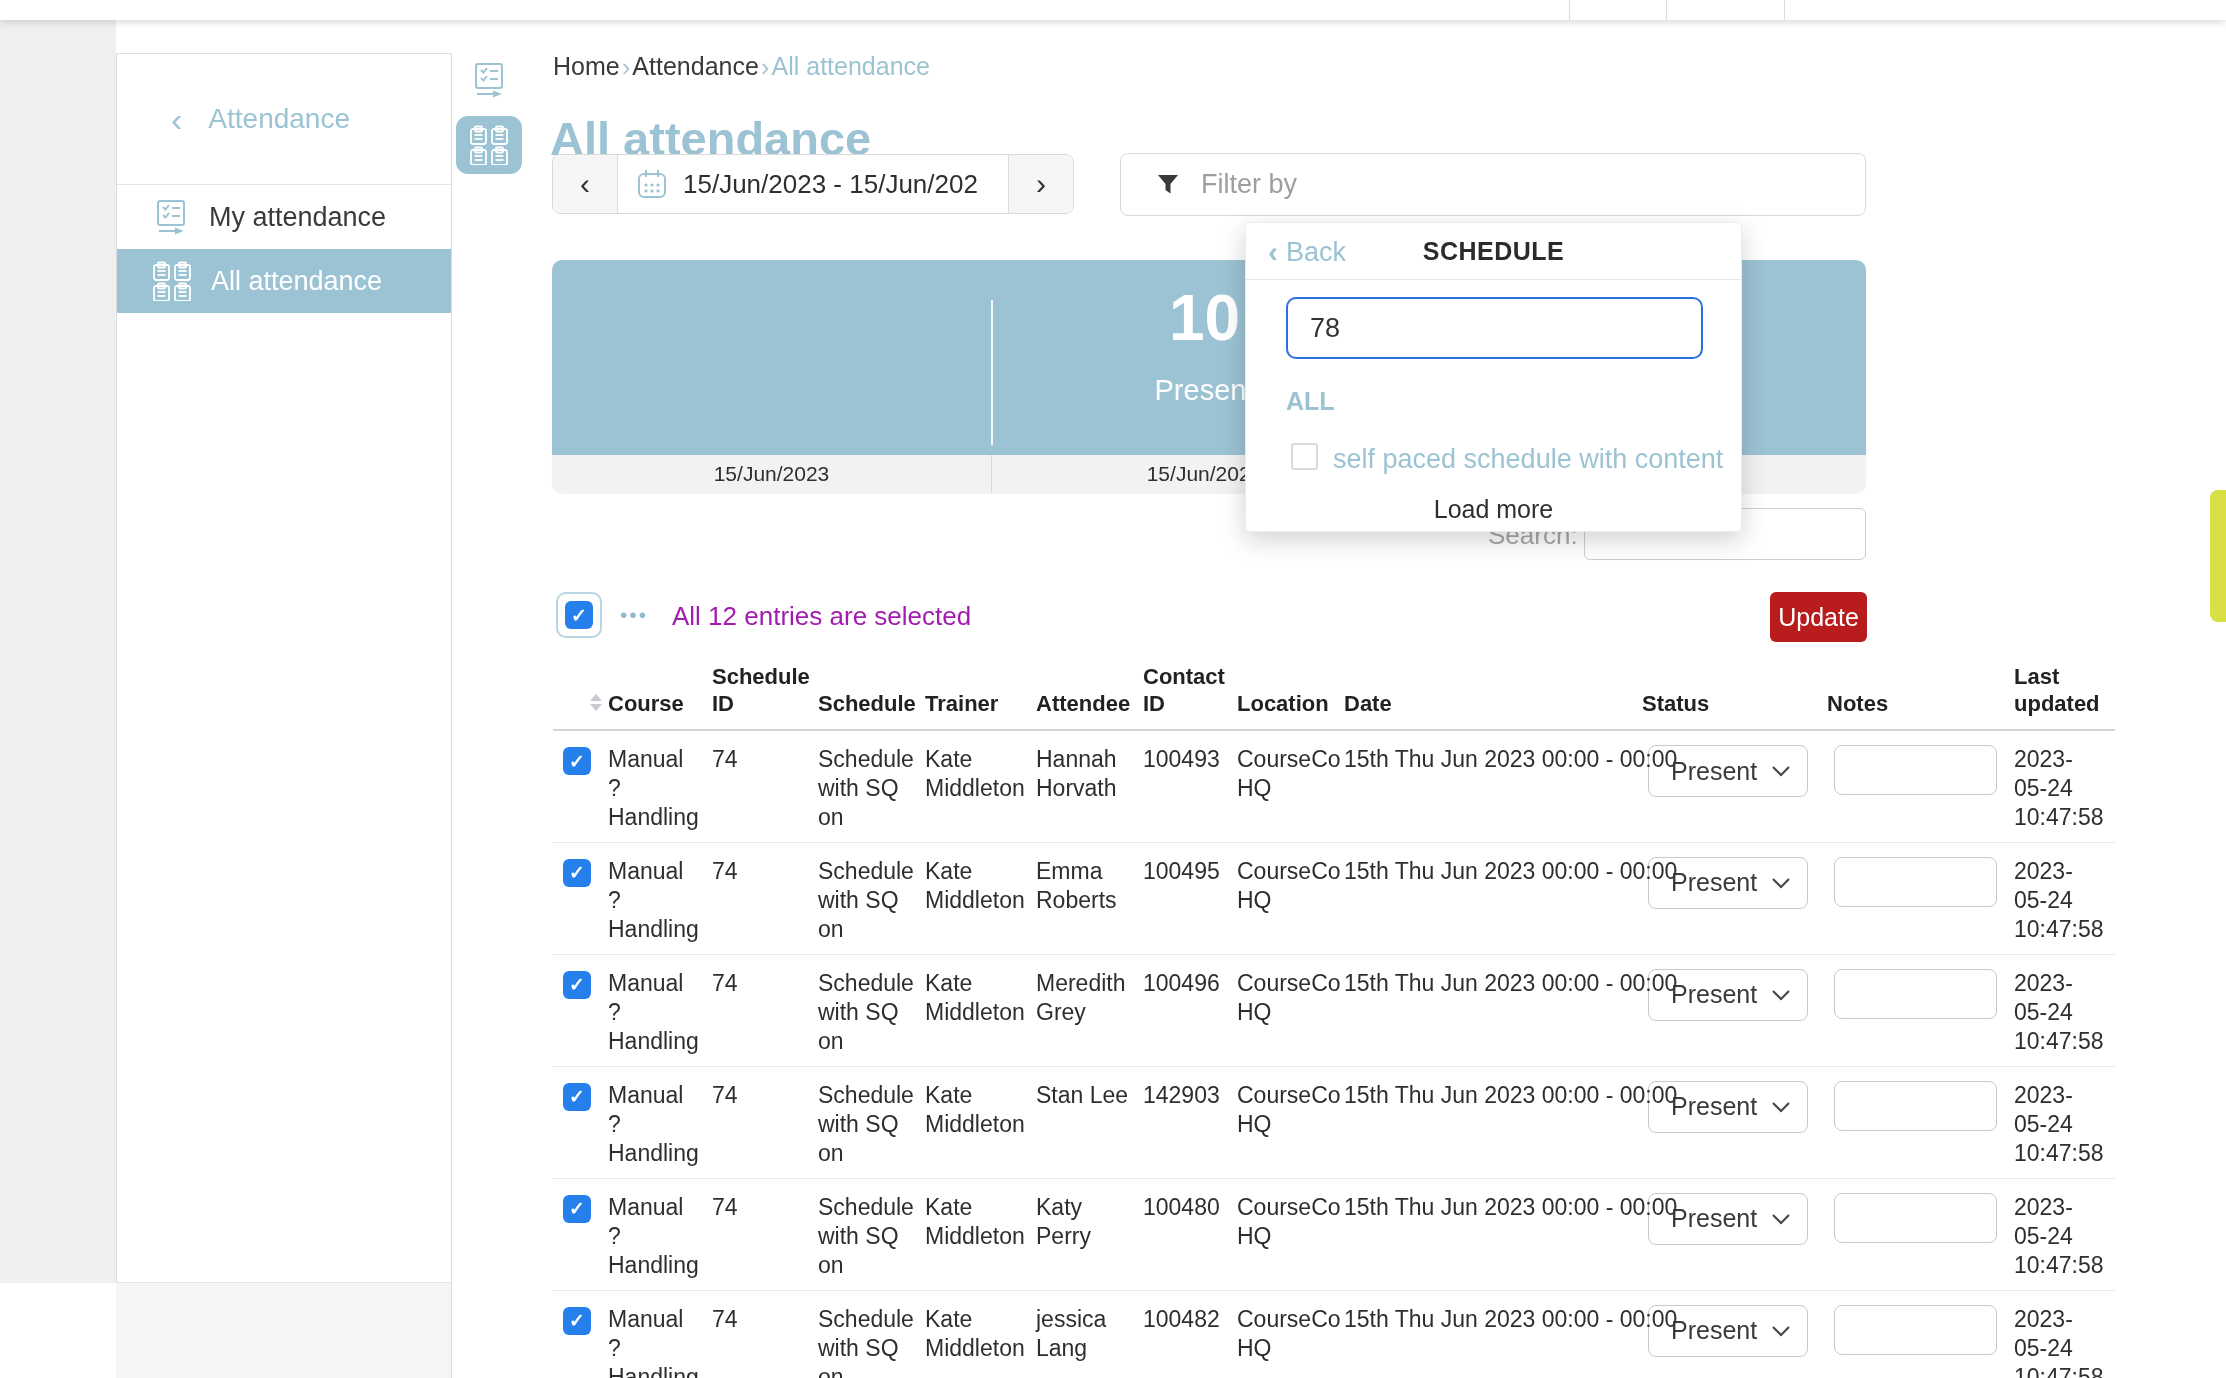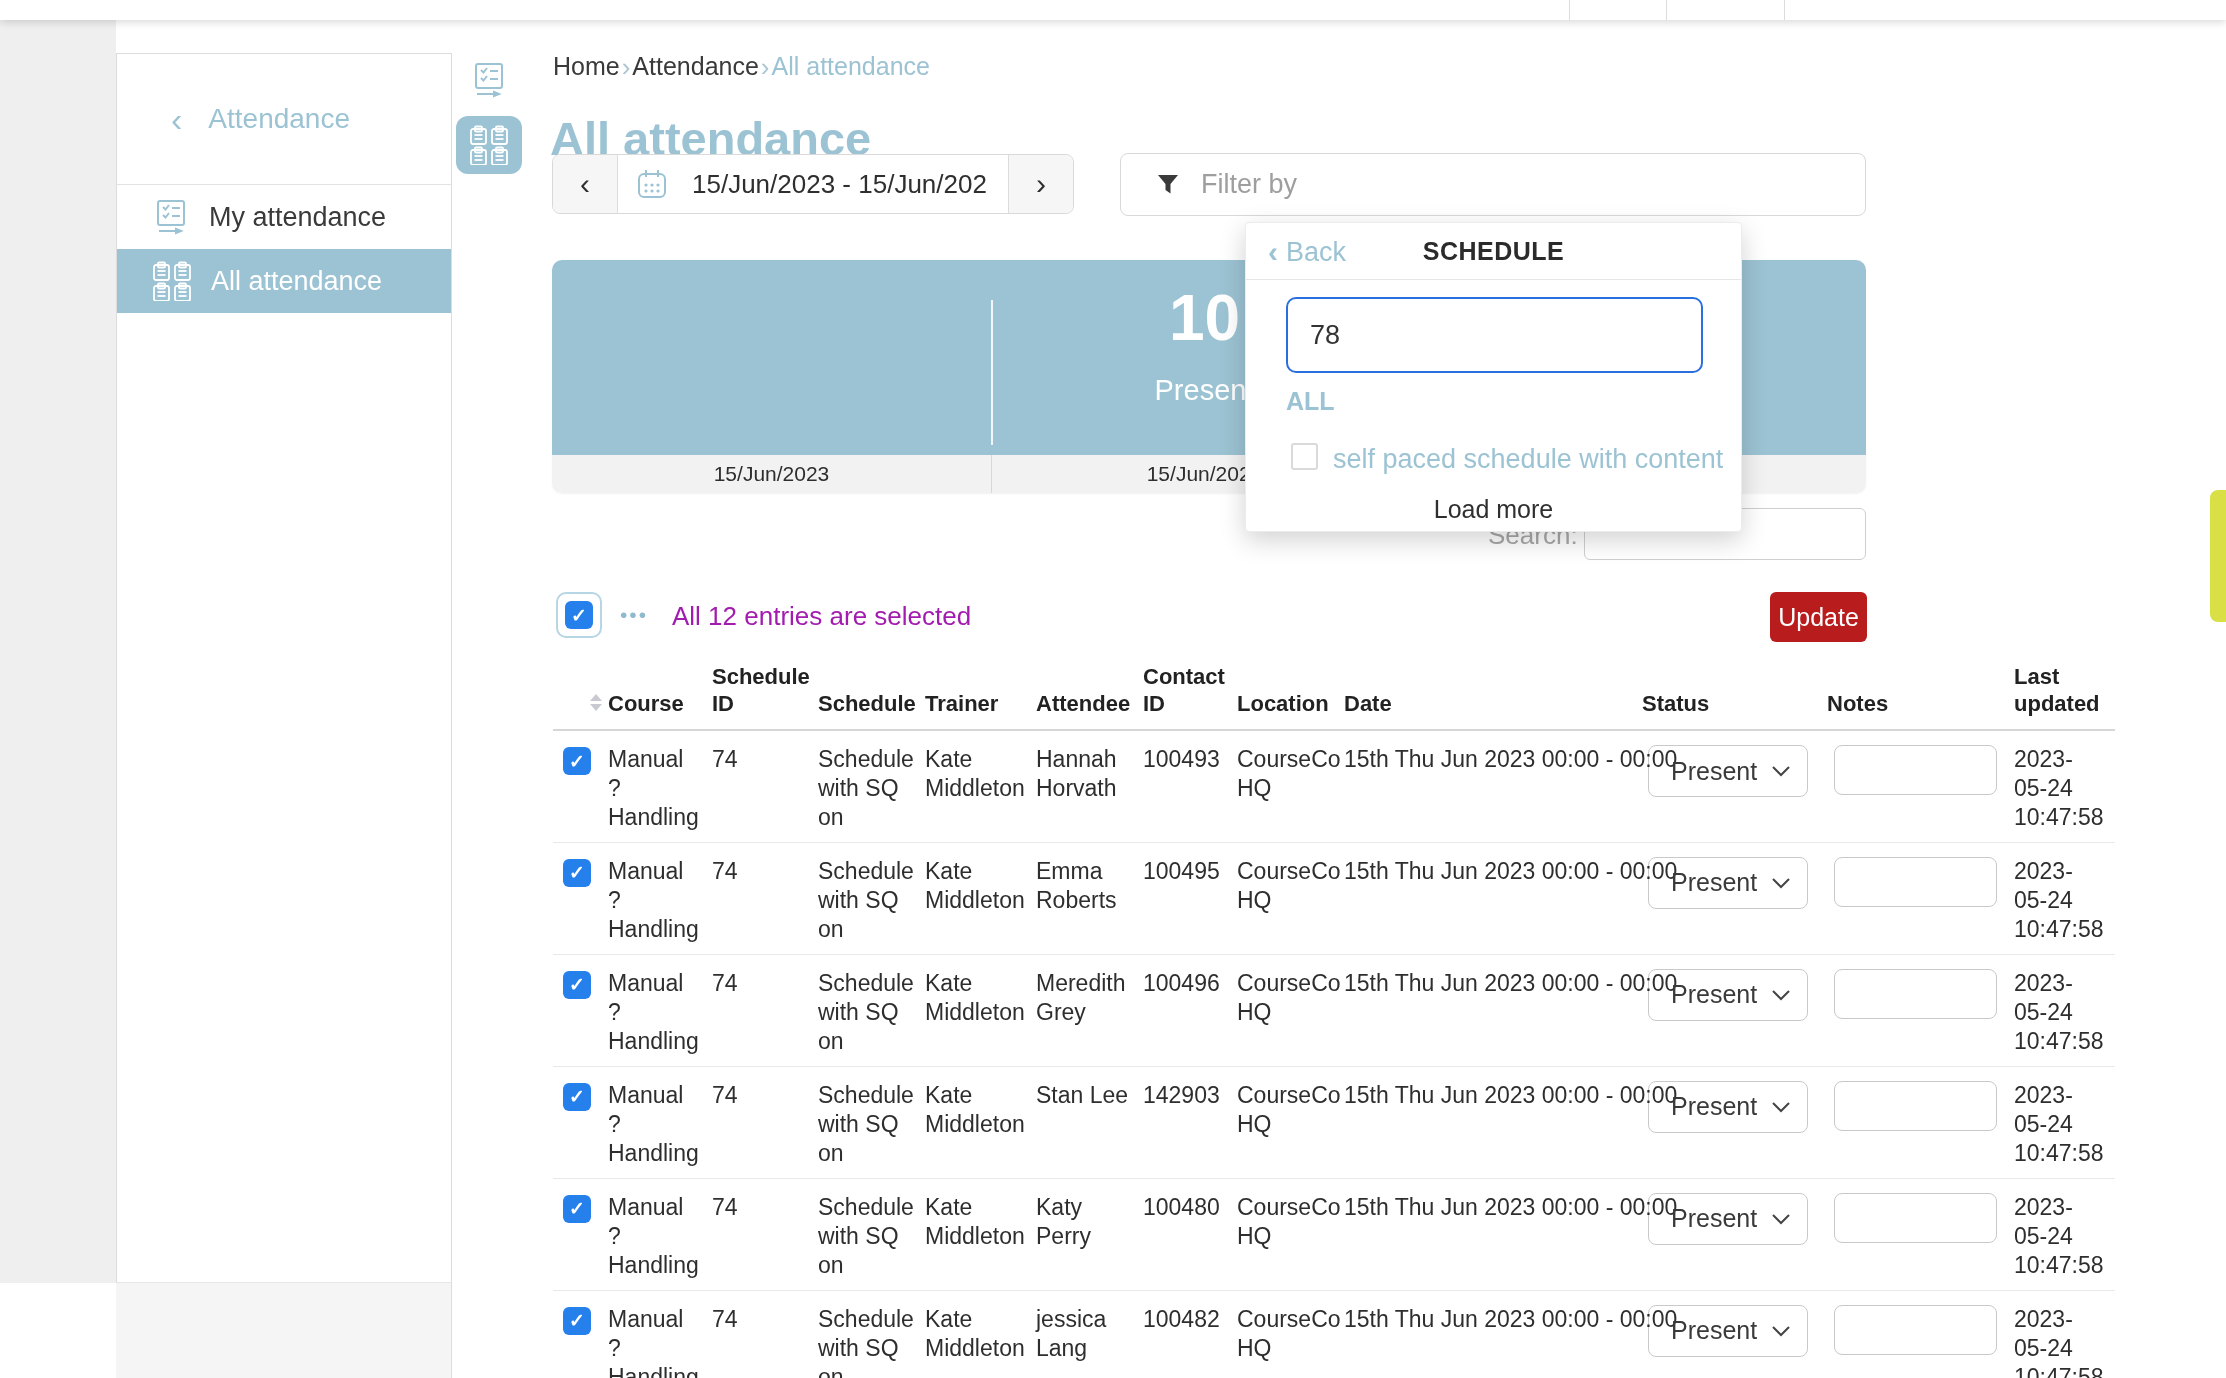--- a/index.html
+++ b/index.html
@@ -41,21 +41,21 @@
   .page-title { position:absolute; left:550px; top:80px; font-size:47px; font-weight:bold; color:#9cc3d3; }
 
   
   .date-nav { position:absolute; left:552px; top:154px; width:522px; height:60px;
               border:1.5px solid #d9d9d9; border-radius:8px; display:flex; overflow:hidden; background:#fff; }
   .dn-btn { width:65px; background:#f6f6f6; display:flex; align-items:center; justify-content:center;
             font-size:30px; color:#2f2f2f; cursor:pointer; }
   .dn-btn.prev { border-right:1px solid #dcdcdc; }
   .dn-btn.next { border-left:1px solid #dcdcdc; }
   .dn-center { flex:1; display:flex; align-items:center; padding-left:18px; gap:15px; background:#fff; }
-  .dn-center .dn-text { font-size:26px; color:#2f2f2f; white-space:nowrap; overflow:hidden;margin-left:9px; }
+  .dn-center .dn-text { font-size:26px; color:#2f2f2f; white-space:nowrap; overflow:hidden; }
 
   
   .filter-box { position:absolute; left:1120px; top:153px; width:746px; height:63px;
                 border:1.5px solid #d9d9d9; border-radius:8px; background:#fff;
                 display:flex; align-items:center; padding-left:34px; gap:18px; }
   .filter-box input { border:none; outline:none; font-size:27px; color:#333; width:600px;
                       font-family:"Liberation Sans", sans-serif; }
   .filter-box input::placeholder { color:#9e9e9e; }
 
   
@@ -72,21 +72,21 @@
 
   
   .popup { position:absolute; left:1245px; top:222px; width:497px; height:310px; background:#fff;
            border:1px solid #ececec; border-radius:4px; box-shadow:0 8px 26px rgba(0,0,0,0.18); z-index:10; }
   .popup-header { position:relative; height:57px; border-bottom:1px solid #e6e6e6; }
   .popup-back { position:absolute; left:22px; top:12px; display:flex; align-items:center; gap:8px;
                 color:#9cc3d3; font-size:27px; cursor:pointer; }
   .popup-back .chev { font-size:30px; font-weight:bold; }
   .popup-title { position:absolute; left:0; right:0; top:14px; text-align:center; font-size:25px;
                  font-weight:bold; color:#2b2b2b; letter-spacing:0.5px; }
-  .popup-input { position:absolute; left:40px; top:74px; width:417px; height:76px;
+  .popup-input { position:absolute; left:40px; top:74px; width:417px; height:62px;
                  border:2.5px solid #2a6fe0; border-radius:10px; font-size:27px; color:#333;
                  padding-left:22px; outline:none; font-family:"Liberation Sans", sans-serif; }
   .popup-all { position:absolute; left:40px; top:164px; font-size:25px; font-weight:bold; color:#9cc3d3; }
   .popup-cb { position:absolute; left:45px; top:220px; width:27px; height:27px;
               border:2px solid #dadada; border-radius:3px; background:#fff; cursor:pointer; }
   .popup-cb-label { position:absolute; left:87px; top:221px; font-size:27px; color:#9cc3d3; cursor:pointer; }
   .popup-loadmore { position:absolute; left:0; right:0; top:272px; text-align:center; font-size:25px;
                     color:#2f2f2f; cursor:pointer; }
 
   

